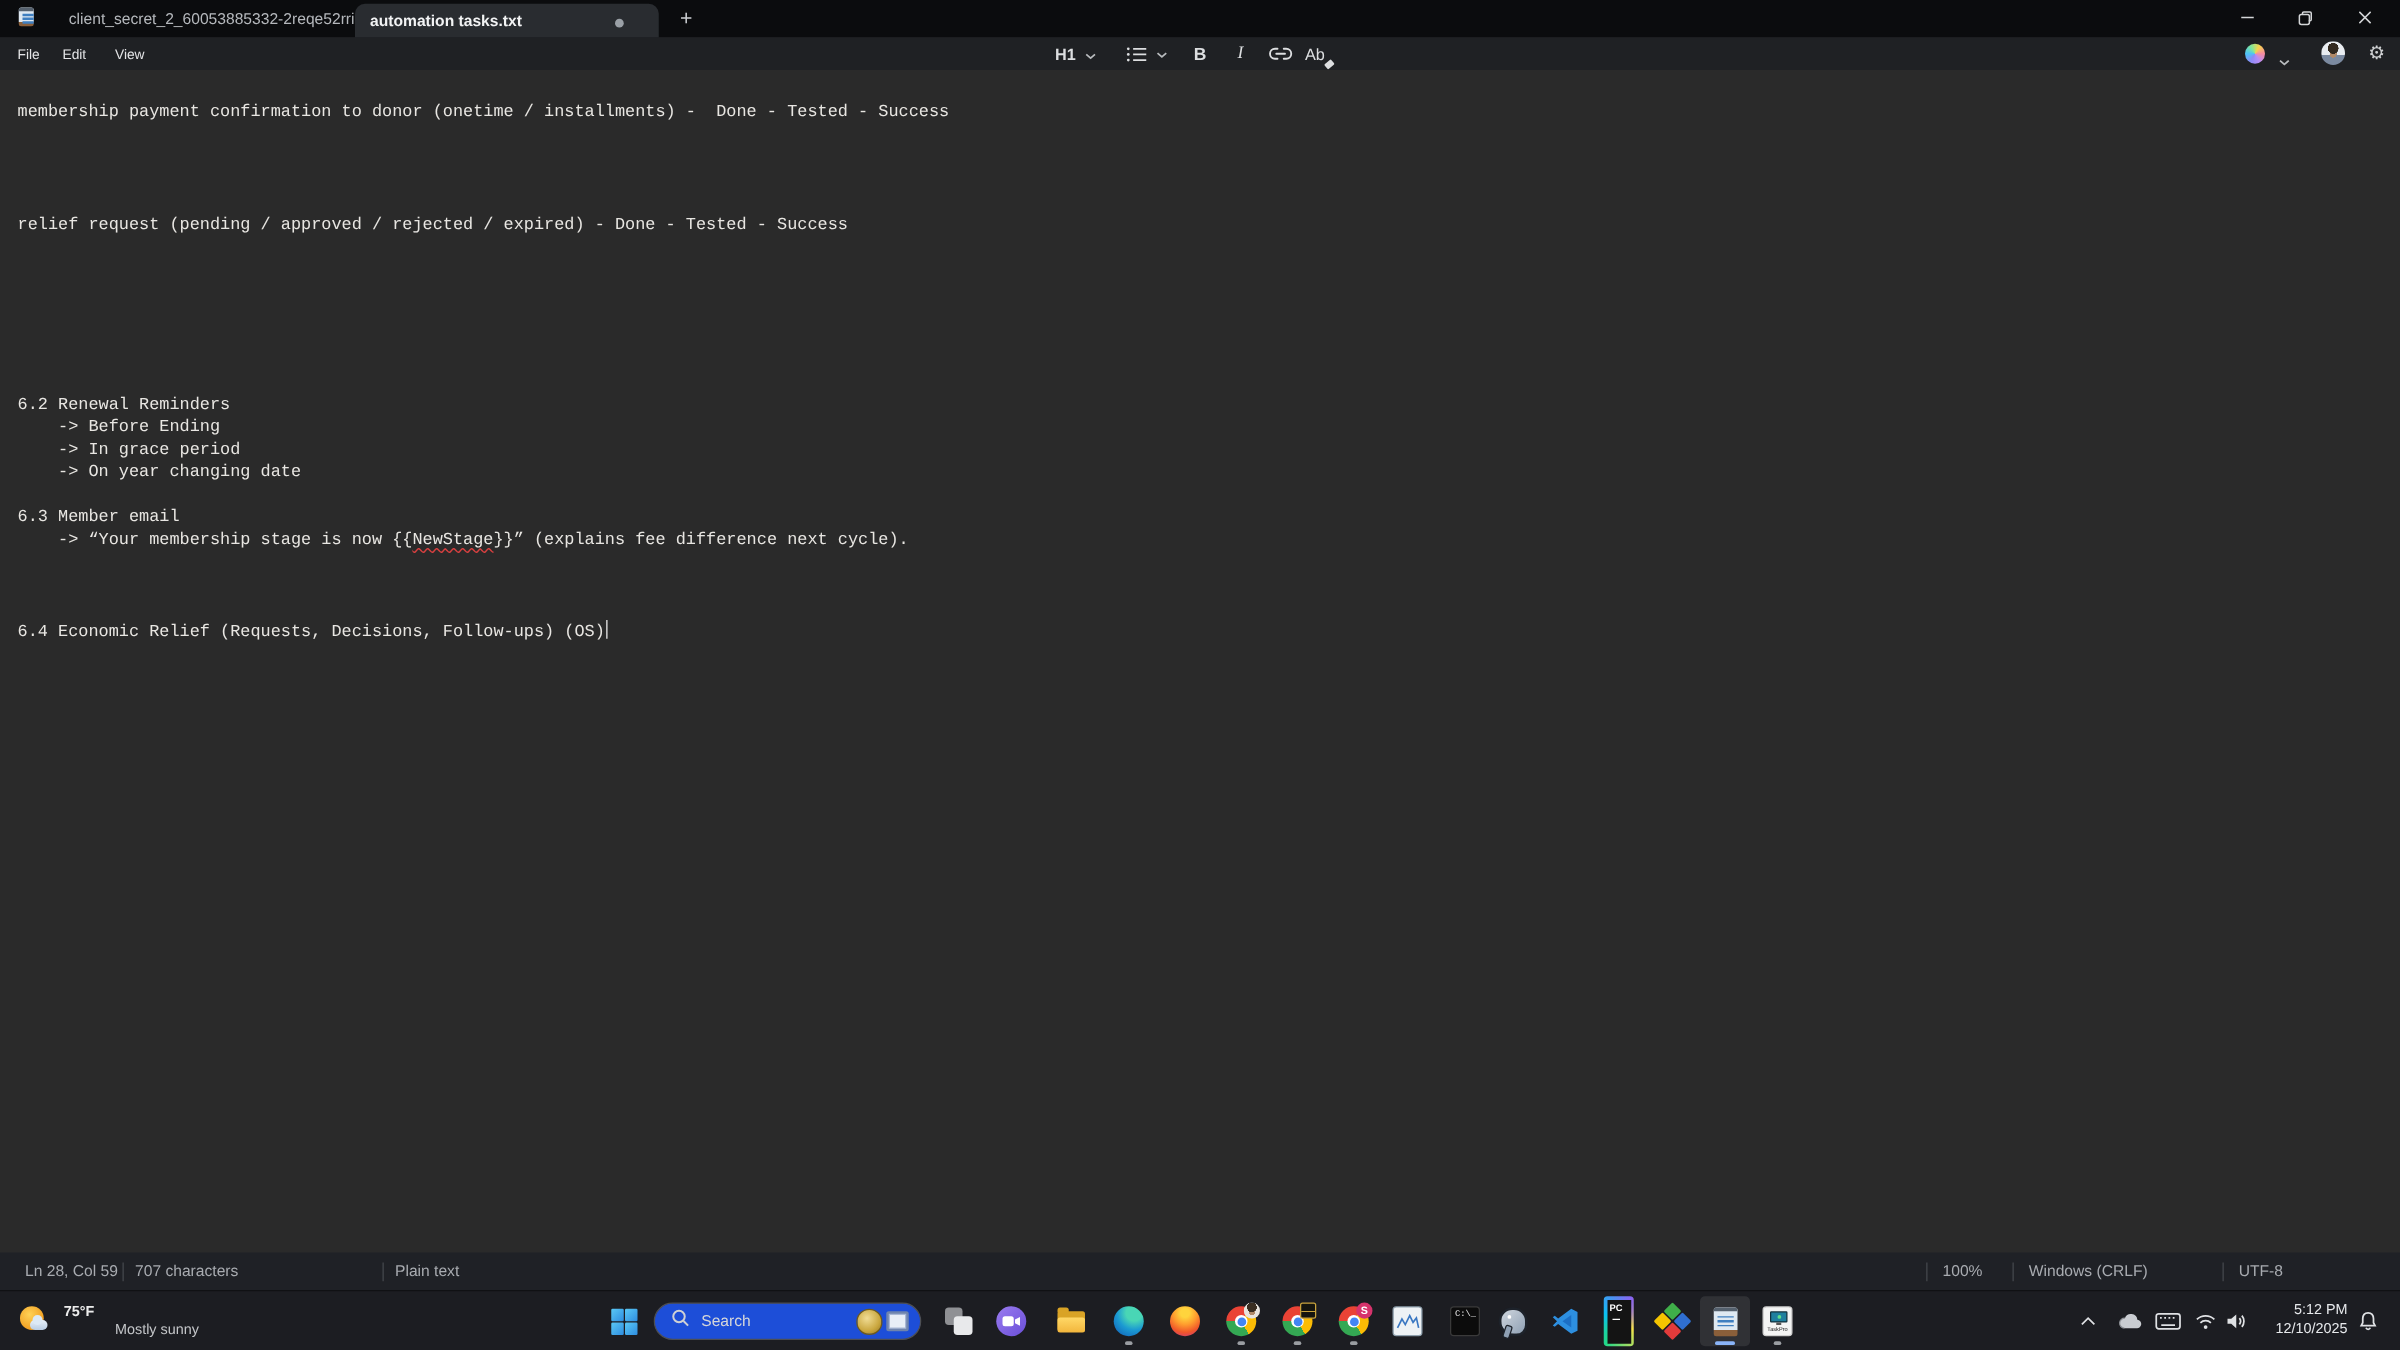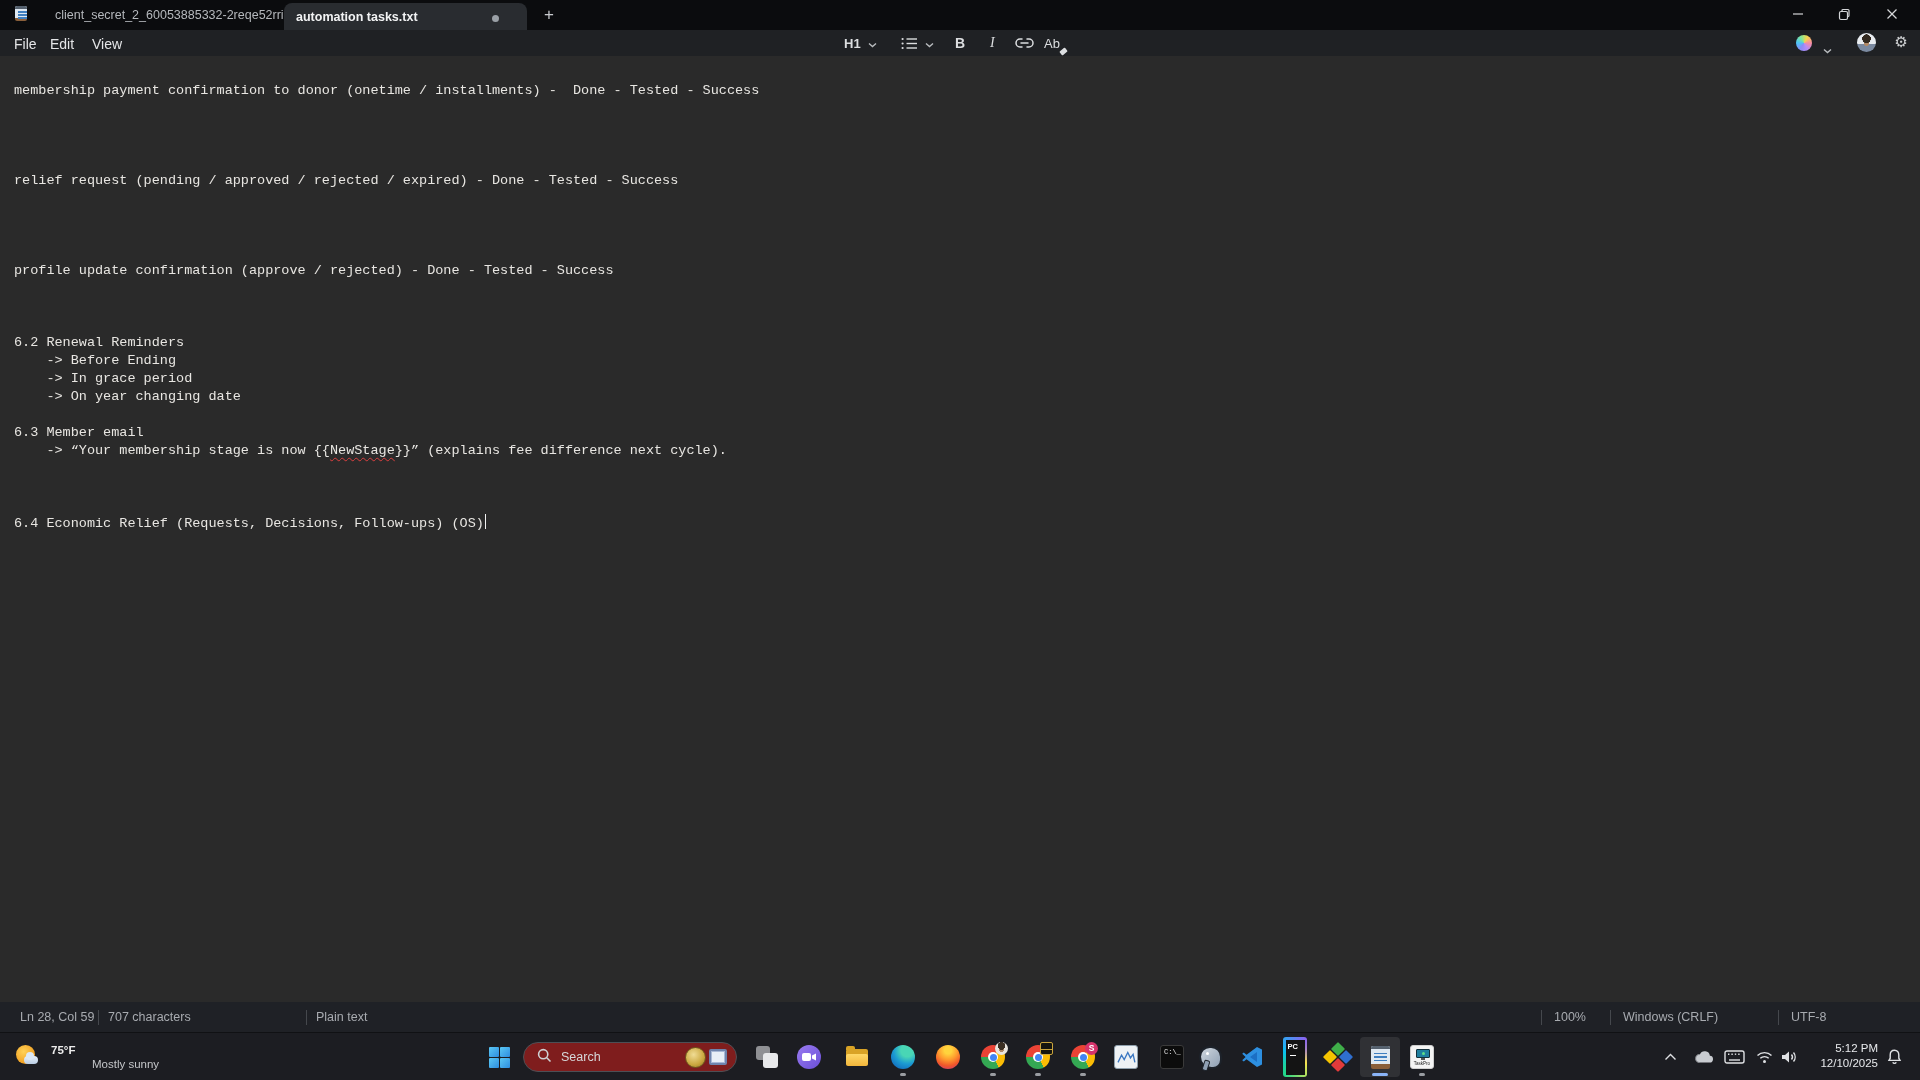--- a/index.html
+++ b/index.html
@@ -16,21 +16,21 @@
   .tab.active .tab-label { color:#f2f3f4; font-size:12.5px; font-weight:600; padding-left:12px; white-space:nowrap; }
   .mod-dot { position:absolute; right:28px; top:12px; width:7px; height:7px; border-radius:50%; background:#9aa0a6; }
   .new-tab { position:absolute; left:536px; top:3px; width:26px; height:24px; color:#c9cccf; font-size:17px; line-height:24px; text-align:center; border-radius:4px; }
   .win-controls { position:absolute; right:0; top:0; height:30px; }
   .wc { position:absolute; top:0; width:40px; height:28px; display:flex; align-items:center; justify-content:center; }
   .wc-min { right:102px; } .wc-max { right:56px; } .wc-close { right:8px; }
   .wc svg { stroke:#d4d6d8; fill:none; stroke-width:1.2; }
 
   
   .menubar { position:absolute; left:0; top:30px; width:1920px; height:26px; background:#1f2124; }
-  .menu-item { position:absolute; top:4px; height:20px; line-height:20px; font-size:14px; color:#e4e5e7; padding:0 6px; border-radius:4px; }
+  .menu-item { position:absolute; top:4px; height:20px; line-height:20px; font-size:11px; color:#e4e5e7; padding:0 6px; border-radius:4px; }
   .mi-file { left:8px; } .mi-edit { left:44px; } .mi-view { left:86px; }
   .fmt { position:absolute; top:3px; height:20px; display:flex; align-items:center; color:#dcdee0; }
   .fmt-h1 { left:844px; font-size:13px; font-weight:600; }
   .chev { margin-left:7px; }
   .chev svg { stroke:#b9bcbf; fill:none; stroke-width:1.4; }
   .fmt-list { left:901px; }
   .fmt-bold { left:955px; font-size:14px; font-weight:700; }
   .fmt-italic { left:990px; font-size:14px; font-style:italic; font-family:"Liberation Serif",serif; }
   .fmt-link { left:1014px; }
   .fmt-clear { left:1044px; font-size:13px; position:absolute; }
@@ -68,21 +68,21 @@
   .weather-icon { position:relative; width:26px; height:26px; }
   .weather-sun { position:absolute; left:0; top:1px; width:19px; height:19px; border-radius:50%; background:radial-gradient(circle at 40% 35%,#ffd257,#f09c1f 75%); }
   .weather-cloud { position:absolute; left:8px; top:12px; width:14px; height:8px; border-radius:5px; background:linear-gradient(180deg,#e9f1fa,#b9cde4); }
   .weather-cloud:before { content:""; position:absolute; left:2px; top:-4px; width:8px; height:8px; border-radius:50%; background:#dce9f6; }
   .weather-temp { font-size:11.5px; font-weight:700; color:#ececec; line-height:14px; }
   .weather-cond { font-size:11.5px; color:#c4c6c9; line-height:14px;margin-left:41px; }
 
   .start-logo { width:21px; height:21px; display:grid; grid-template-columns:10px 10px; grid-template-rows:10px 10px; gap:1.5px; }
   .start-logo div { background:linear-gradient(135deg,#5ac8f5,#2e8de0); border-radius:1px; }
 
-  .search-pill { position:absolute; left:523px; top:9px; width:214px; height:30px; border-radius:15px; background:#7f1d1d; border:1px solid #4d4f55; display:flex; align-items:center; }
+  .search-pill { position:absolute; left:523px; top:9px; width:214px; height:30px; border-radius:15px; background:#1d4ed8; border:1px solid #4d4f55; display:flex; align-items:center; }
   .search-glyph { margin-left:13px; }
   .search-glyph svg { stroke:#cfd1d4; fill:none; stroke-width:1.6; }
   .search-label { margin-left:9px; font-size:12.5px; color:#d6d7d9; flex:1; }
   .search-medal { width:21px; height:21px; border-radius:50%; background:radial-gradient(circle at 40% 35%,#f0dc94,#caa73f 60%,#8f7322); margin-right:3px; border:1px solid #6e5a1d; }
   .search-frame { width:18px; height:16px; background:#a9b8d6; border:2px solid #6f84ad; border-radius:2px; margin-right:9px; position:relative; }
   .search-frame:before { content:""; position:absolute; inset:1px; background:#e8eef7; }
 
   .icon24 { position:relative; width:24px; height:24px; }
   .taskview-back { position:absolute; left:1px; top:1px; width:14px; height:14px; background:#8f9094; border-radius:3px; }
   .taskview-front { position:absolute; right:1px; bottom:1px; width:15px; height:15px; background:#e8e9eb; border-radius:3px; }
@@ -229,21 +229,20 @@
       <div class="line">membership payment confirmation to donor (onetime / installments) -  Done - Tested - Success</div>
       <div class="line"></div>
       <div class="line"></div>
       <div class="line"></div>
       <div class="line"></div>
       <div class="line">relief request (pending / approved / rejected / expired) - Done - Tested - Success</div>
       <div class="line"></div>
       <div class="line"></div>
       <div class="line"></div>
       <div class="line"></div>
-      <div class="line">profile update confirmation (approve / rejected) - Done - Tested - Success</div>
       <div class="line"></div>
       <div class="line"></div>
       <div class="line"></div>
       <div class="line">6.2 Renewal Reminders</div>
       <div class="line">    -&gt; Before Ending</div>
       <div class="line">    -&gt; In grace period</div>
       <div class="line">    -&gt; On year changing date</div>
       <div class="line"></div>
       <div class="line">6.3 Member email</div>
       <div class="line">    -&gt; “Your membership stage is now {{<span class="sq">NewStage</span>}}” (explains fee difference next cycle).</div>

